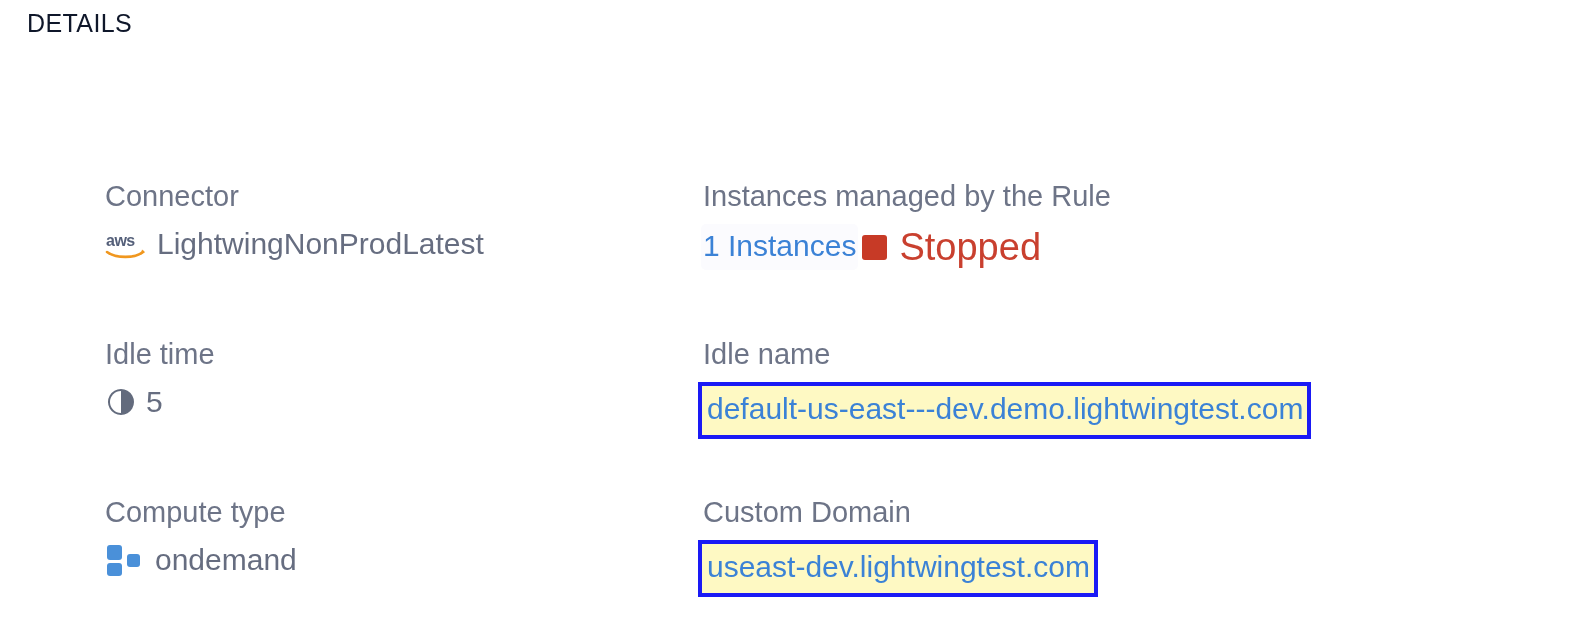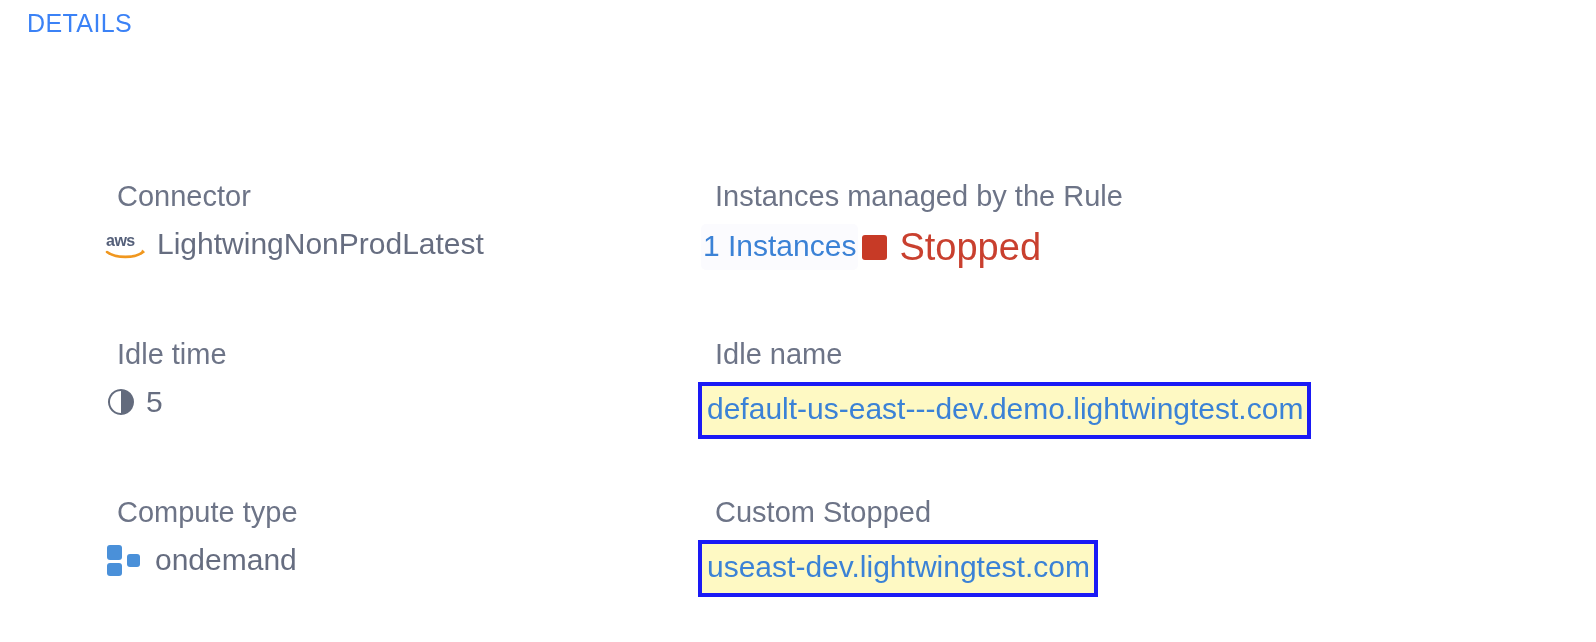--- a/index.html
+++ b/index.html
@@ -24,21 +24,21 @@
     background: #ffffff;
   }
 
   
   .section-title {
     position: absolute;
     left: 27px;
     top: 6px;
     font-size: 25px;
     letter-spacing: 0.4px;
-    color: #3b82f6;
+    color: #0f172a;
     font-weight: 400;
     line-height: 34px;
     white-space: nowrap;
   }
 
   
   .fields {
     position: absolute;
     left: 0;
     top: 178px;
@@ -54,21 +54,21 @@
   }
   .field.col-left  { left: 105px; }
   .field.col-right { left: 703px; }
 
   .field-label {
     font-size: 29px;
     line-height: 36px;
     color: #6d7487;
     font-weight: 400;
     white-space: nowrap;
-    margin: 0 0 10px 12px;
+    margin: 0 0 10px 0;
   }
 
   .field-value {
     display: flex;
     align-items: center;
     font-size: 30px;
     line-height: 40px;
     color: #666d80;
     font-weight: 400;
     white-space: nowrap;
@@ -236,21 +236,21 @@
               <rect x="2" y="2" width="15" height="15" rx="3" fill="#4a90d9"></rect>
               <rect x="22" y="11" width="13" height="13" rx="3" fill="#4a90d9"></rect>
               <rect x="2" y="20" width="15" height="13" rx="3" fill="#4a90d9"></rect>
             </svg>
           </span>
           <span class="value-text">ondemand</span>
         </div>
       </div>
 
       <div class="field col-right">
-        <div class="field-label">Custom Stopped</div>
+        <div class="field-label">Custom Domain</div>
         <div class="field-value boxed">
           <span class="anno-box">
             <span class="link-blue">useast-dev.lightwingtest.com</span>
           </span>
         </div>
       </div>
 
     </div>
 
   </div>

